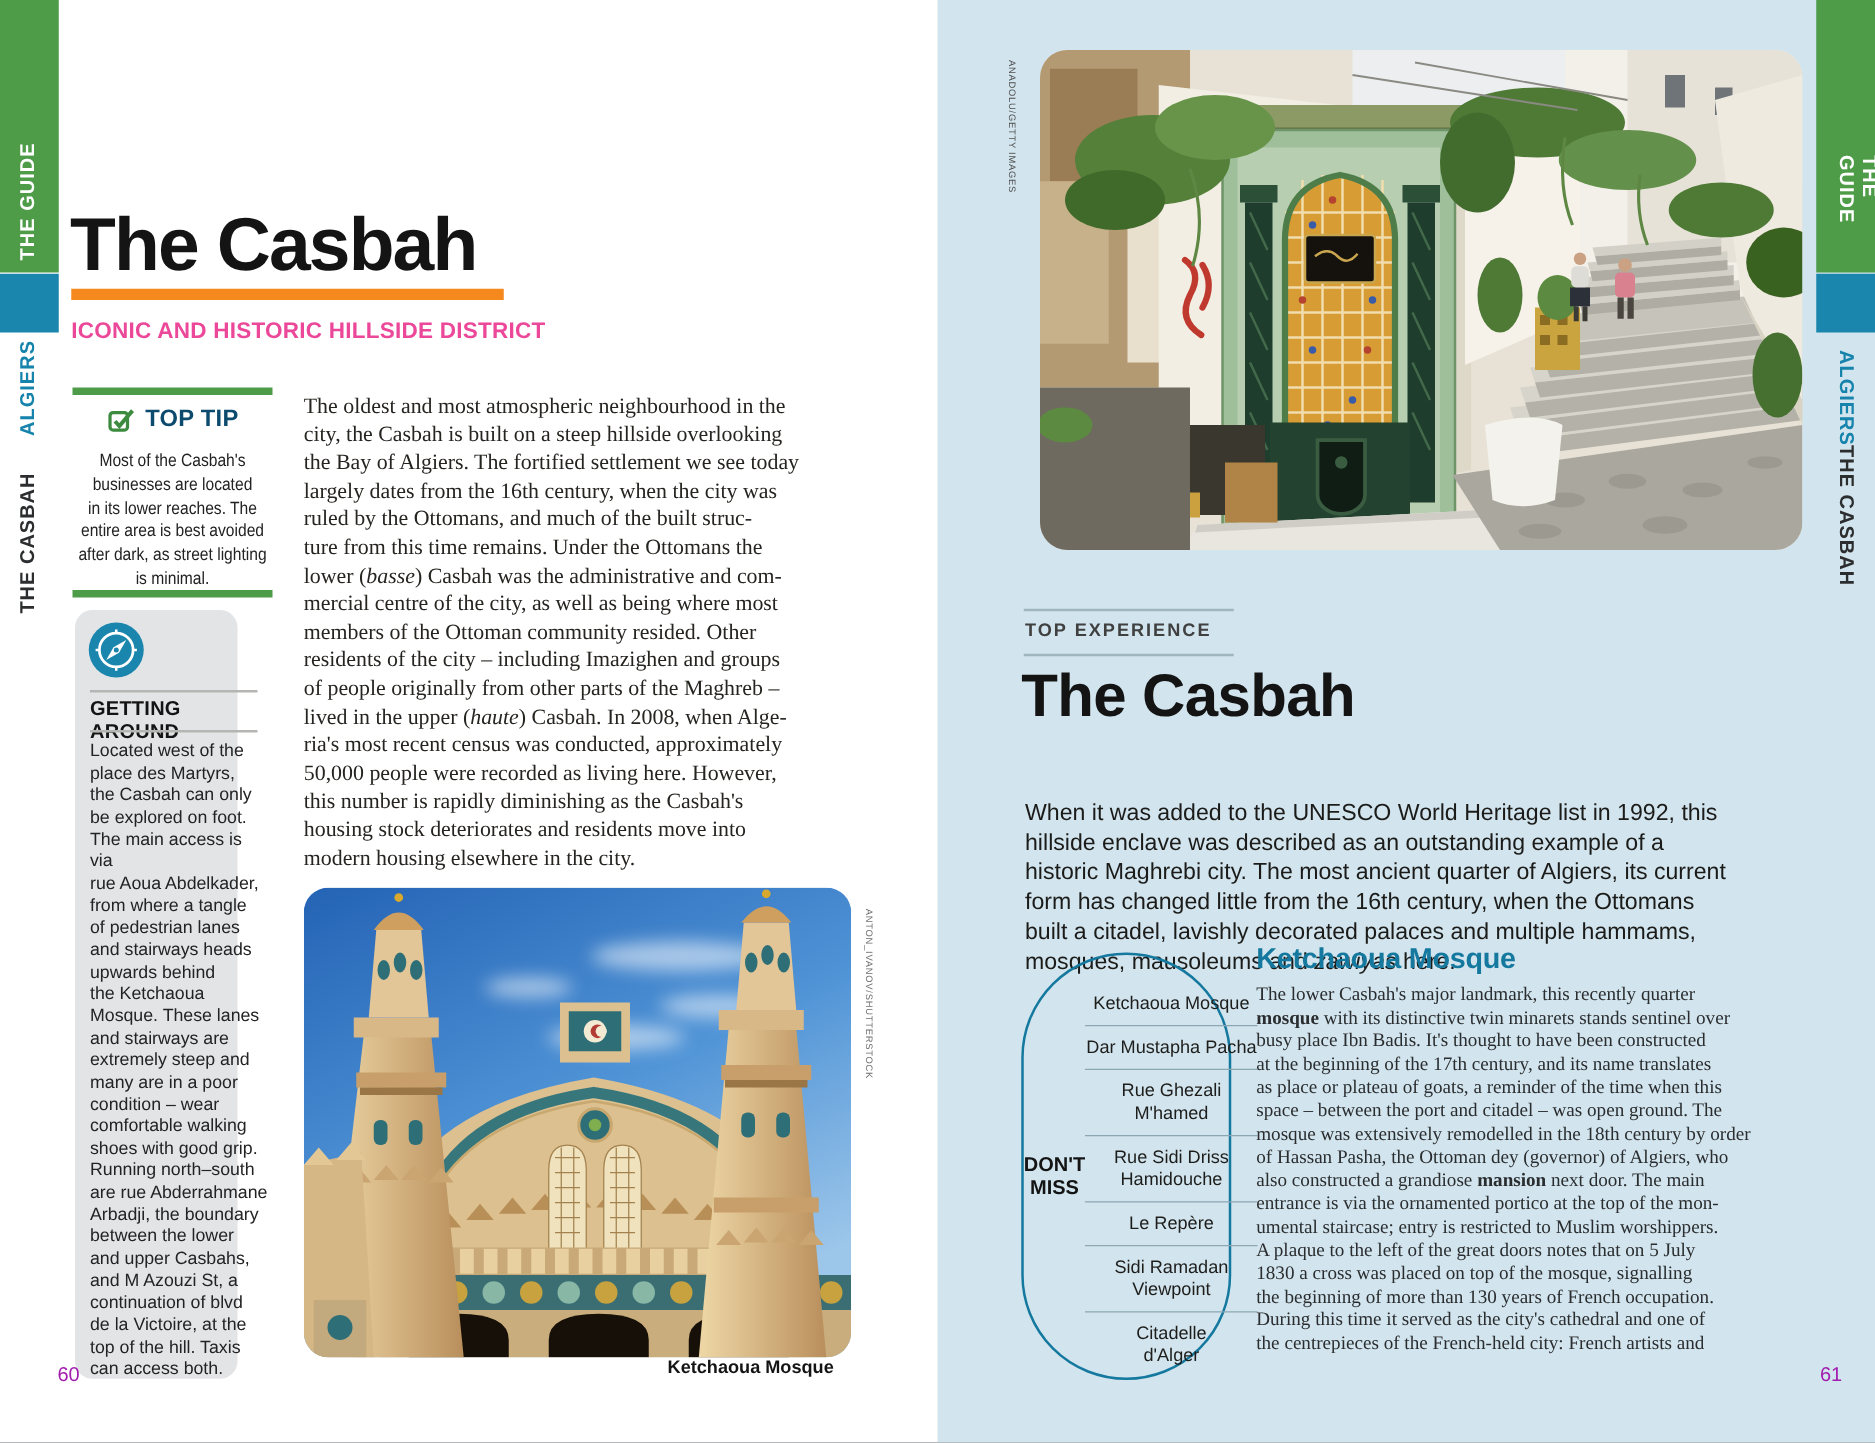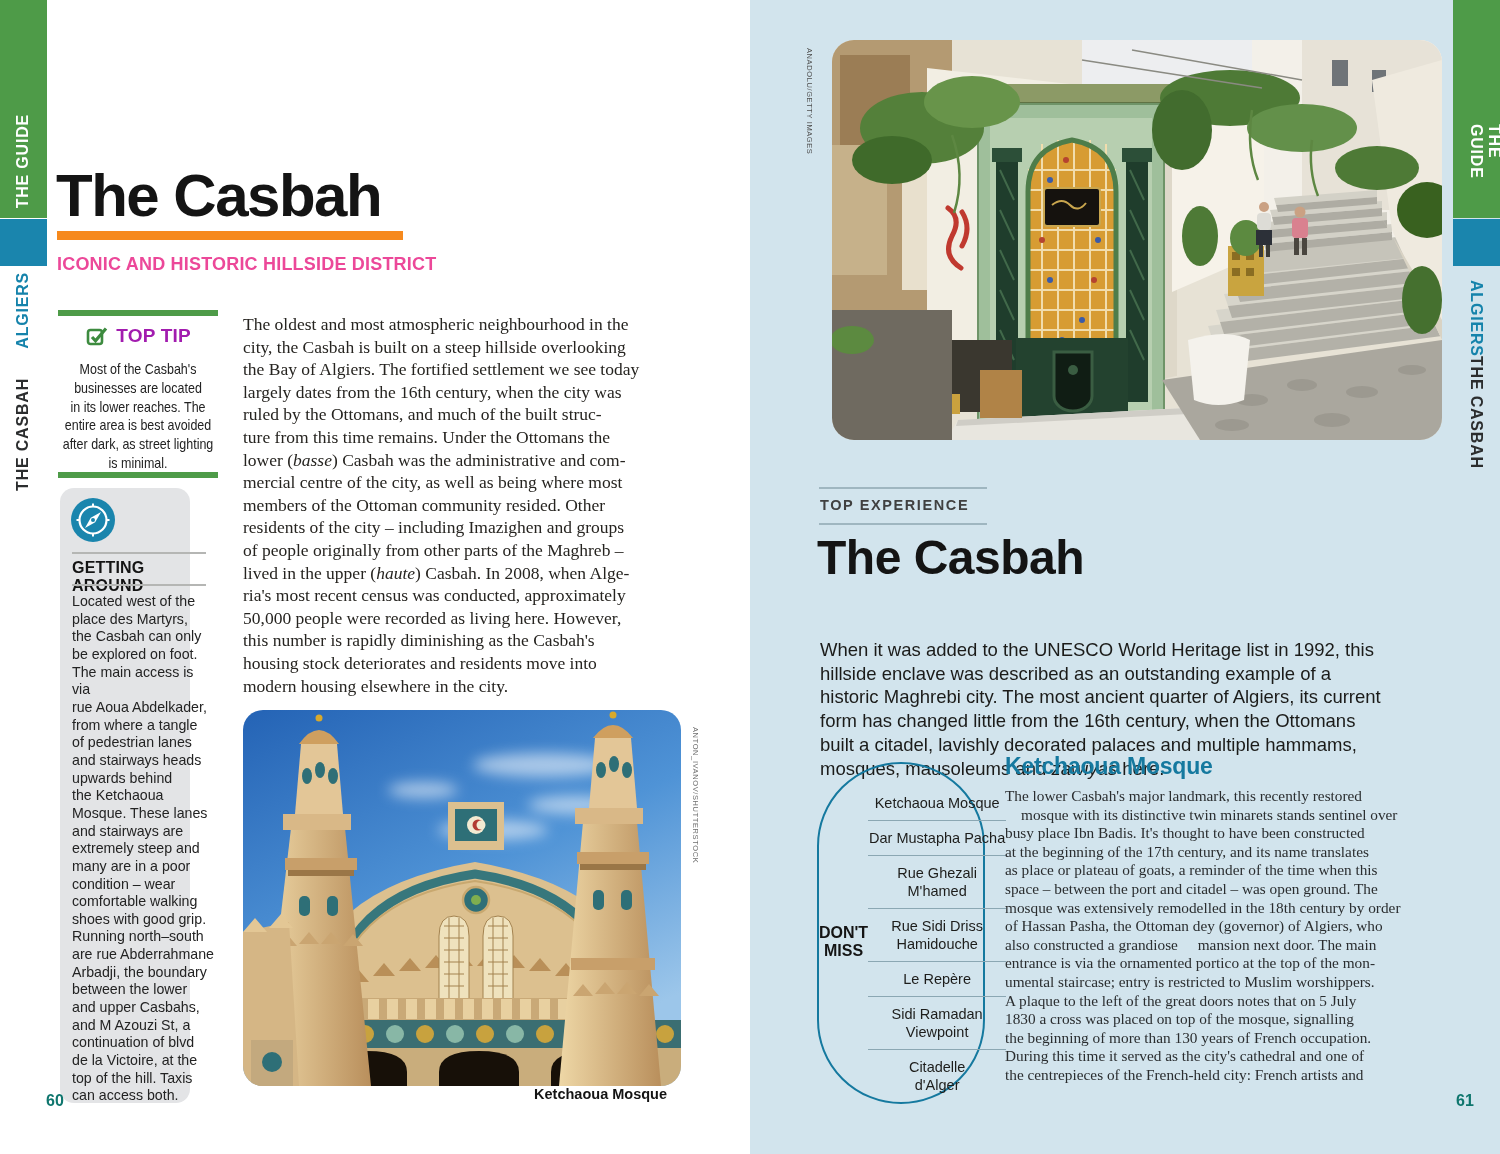--- a/index.html
+++ b/index.html
@@ -12,50 +12,50 @@
   .vtext-up{writing-mode:vertical-rl;transform:rotate(180deg);font-weight:800;letter-spacing:.8px;}
   .vtext-down{writing-mode:vertical-rl;font-weight:800;letter-spacing:.8px;}
   .vwhite{color:#ffffff;font-size:16px;}
   .vteal{color:#1583ab;font-size:16px;}
   .vdark{color:#2b2d2e;font-size:16px;}
   
   .big-title{font-size:60px;font-weight:800;letter-spacing:-1.5px;color:#141414;line-height:1;}
   .orange-rule{background:#f6891d;}
   .subtitle{font-size:18px;font-weight:800;color:#ec4899;letter-spacing:.2px;}
   .greenbar{background:#4e9b48;}
-  .tip-head{font-size:19px;font-weight:800;color:#a21caf;letter-spacing:.2px;}
+  .tip-head{font-size:19px;font-weight:800;color:#0c4a6e;letter-spacing:.2px;}
   .tip-text{font-size:14.2px;line-height:18.8px;color:#222222;text-align:center;white-space:pre-line;
             transform:scaleX(.88);transform-origin:50% 0;}
   .card{background:#e3e4e6;border-radius:14px;}
   .card-rule{background:#b5b6b4;height:1.5px;}
   .card-title{font-size:16px;font-weight:800;color:#141414;letter-spacing:.2px;}
   .card-text{font-size:14.2px;line-height:17.65px;color:#232323;white-space:pre-line;}
   .serif-body{font-family:"Liberation Serif", serif;font-size:17.5px;line-height:22.6px;color:#262420;
               white-space:pre-line;}
   .photo{border-radius:20px;overflow:hidden;}
   .photo svg{display:block;width:100%;height:100%;}
   .credit{writing-mode:vertical-rl;font-size:7.5px;letter-spacing:.6px;color:#6f6f6f;font-weight:500;}
   .caption{font-size:14.5px;font-weight:800;color:#141414;text-align:right;}
-  .pagenum{font-size:16px;font-weight:700;color:#0f766e;}
+  .pagenum{font-size:16px;font-weight:400;color:#a21caf;}
   
   .rpage{background:#d2e4ed;}
   .kicker-rule{background:#9fb6c0;height:2px;}
   .kicker{font-size:14.5px;font-weight:800;color:#404040;letter-spacing:1.6px;}
   .r-title{font-size:48px;font-weight:800;letter-spacing:-.5px;color:#141414;line-height:1;}
   .intro{font-size:18.5px;line-height:23.7px;color:#1b1b19;white-space:pre-line;}
   .pill{border:2.5px solid #15799f;border-radius:88px;box-sizing:border-box;
         display:flex;align-items:center;padding-top:17px;}
   .pill-title{font-size:16px;font-weight:800;line-height:18px;color:#141414;text-align:center;white-space:pre-line;}
   .dm-item{font-size:14.5px;line-height:18px;color:#1d1d1b;text-align:center;white-space:pre-line;margin:5px 0;}
   .dm-sep{width:138px;height:1px;background:#8ba7b3;margin:3px 0;}
   .sec-head{font-size:23px;font-weight:800;color:#15799f;letter-spacing:-.2px;}
   .serif-body-r{font-family:"Liberation Serif", serif;font-size:15.3px;line-height:18.6px;color:#2a2d2f;
                 white-space:pre-line;}
   .seg-i{font-style:italic;}
-  .seg-b{font-weight:normal;margin-left:16px;}
+  .seg-b{font-weight:bold;}
 </style>
 </head>
 <body>
 
 <div class="sheet">
 
   <div class="abs rpage" style="left:750px;top:0;width:750px;height:1154px;"></div>
 
   <div class="abs edge-green" style="left:0;top:0;width:47px;height:218px;">
     <span class="abs vtext-up vwhite" style="left:14px;bottom:10px;">THE GUIDE</span>
@@ -494,21 +494,21 @@
         <div class="dm-sep"></div>
         <div class="dm-item">Sidi Ramadan
 Viewpoint</div>
         <div class="dm-sep"></div>
         <div class="dm-item">Citadelle
 d'Alger</div>
       </div>
   </div>
 
   <div class="abs sec-head" style="left:1005px;top:753px;">Ketchaoua Mosque</div>
-  <div class="abs serif-body-r" style="left:1005px;top:787px;width:468px;"><span>The lower Casbah's major landmark, this recently restored
+  <div class="abs serif-body-r" style="left:1005px;top:787px;width:468px;"><span>The lower Casbah's major landmark, this recently quarter
 </span><span class="seg-b">mosque</span><span> with its distinctive twin minarets stands sentinel over
 busy place Ibn Badis. It's thought to have been constructed
 at the beginning of the 17th century, and its name translates
 as place or plateau of goats, a reminder of the time when this
 space – between the port and citadel – was open ground. The
 mosque was extensively remodelled in the 18th century by order
 of Hassan Pasha, the Ottoman dey (governor) of Algiers, who
 also constructed a grandiose </span><span class="seg-b">mansion</span><span> next door. The main
 entrance is via the ornamented portico at the top of the mon-
 umental staircase; entry is restricted to Muslim worshippers.

